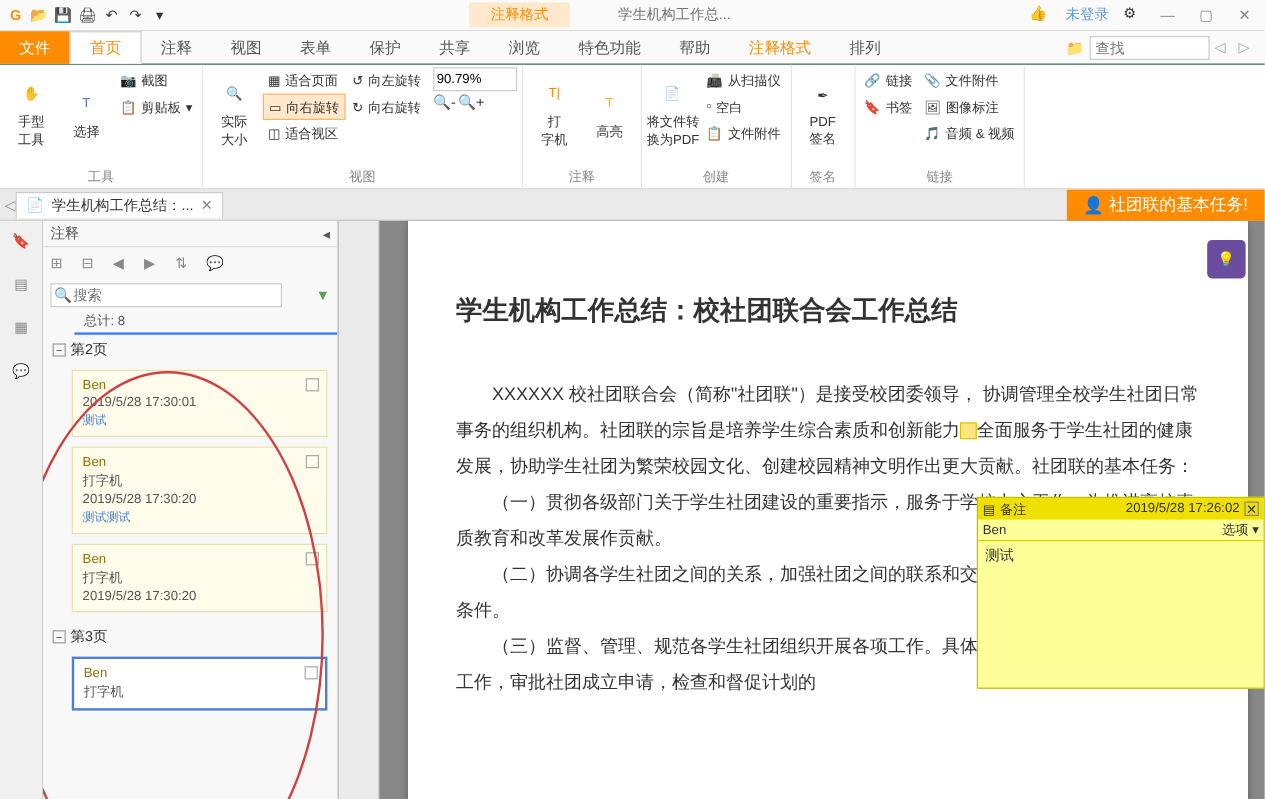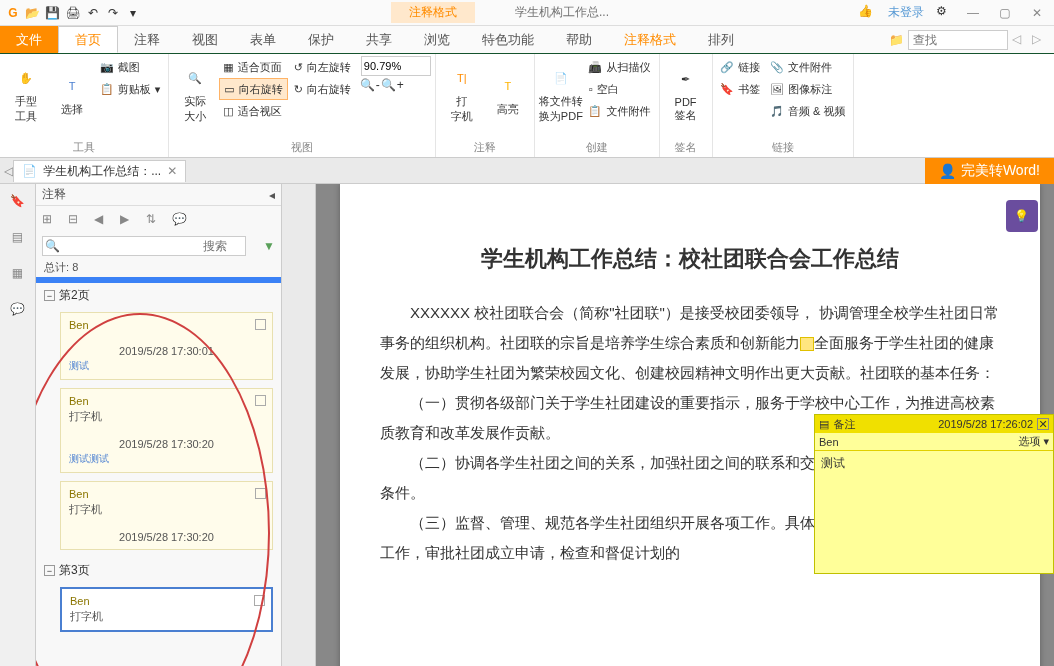--- a/index.html
+++ b/index.html
@@ -52,37 +52,37 @@
 .leftbar .lico { width: 22px; height: 22px; cursor: pointer; display: flex; align-items: center; justify-content: center; color: #888; }
 
 .panel { width: 246px; background: #f8f8f8; border-right: 1px solid #ccc; display: flex; flex-direction: column; }
 .panel-header { height: 22px; display: flex; align-items: center; padding: 0 6px; font-size: 12px; color: #555; border-bottom: 1px solid #ddd; }
 .panel-toolbar { height: 28px; display: flex; align-items: center; padding: 0 6px; gap: 10px; }
 .panel-toolbar .pico { width: 16px; height: 16px; cursor: pointer; color: #888; }
 .panel-search { padding: 2px 6px; display: flex; gap: 4px; align-items: center; }
 .panel-search input { flex: 1; height: 20px; border: 1px solid #ccc; padding: 0 18px 0 4px; font-size: 12px; }
 .panel-search .srch-wrap { position: relative; flex: 1; }
 .panel-search .srch-ico { position: absolute; left: 3px; top: 3px; color: #888; }
-.panel-count { padding: 2px 8px; font-size: 11px; color: #555; border-bottom: 6px solid #3b82f6; }
+.panel-count { padding: 2px 8px; font-size: 11px; color: #555; border-bottom: 2px solid #3b82f6; margin-left: 26px; }
 .panel-list { flex: 1; overflow-y: auto; position: relative; }
 .page-hdr { display: flex; align-items: center; gap: 4px; padding: 4px 8px; font-size: 12px; color: #333; }
 .page-hdr .exp { width: 11px; height: 11px; border: 1px solid #999; display: flex; align-items: center; justify-content: center; font-size: 9px; cursor: pointer; }
 .annot { margin: 4px 8px 8px 24px; padding: 6px 8px; background: #fffceb; border: 1px solid #e8e0b0; position: relative; font-size: 11px; cursor: pointer; }
 .annot.selected { border: 2px solid #4a7fd1; background: #fff; }
 .annot .author { color: #8b7500; }
 .annot .atype { color: #555; margin-top: 2px; }
-.annot .adate { color: #555; margin-top: 14px; text-align: center; }
+.annot .adate { color: #555; margin-top: 2px; }
 .annot .anote { color: #4a7fd1; font-size: 10px; margin-top: 2px; }
 .annot .chk { position: absolute; right: 6px; top: 6px; width: 11px; height: 11px; border: 1px solid #aaa; }
 .ellipse { position: absolute; border: 2px solid #d04040; border-radius: 50%; width: 260px; height: 440px; left: -26px; top: 30px; pointer-events: none; z-index: 5; }
 
 .docarea { flex: 1; background: #888; position: relative; overflow: hidden; }
 .gutter { width: 34px; background: #eaeaea; border-right: 1px solid #ccc; position: absolute; left: 0; top: 0; bottom: 0; }
 .page { position: absolute; left: 58px; top: 0; width: 700px; height: 666px; background: #fff; box-shadow: 0 0 6px rgba(0,0,0,.3); padding: 60px 40px 20px 40px; }
-.page h1 { font-size: 22px; font-weight: bold; text-align: center; margin-bottom: 24px; }
+.page h1 { font-size: 22px; font-weight: bold; margin-bottom: 40px; }
 .page p { font-size: 15px; line-height: 2.0; text-indent: 2em; }
 .hl { background: #ffe680; display: inline-block; width: 14px; height: 14px; border: 1px solid #e0c000; vertical-align: middle; }
 .bulb { position: absolute; right: 16px; top: 16px; width: 32px; height: 32px; background: #6a4d9e; border-radius: 4px; display: flex; align-items: center; justify-content: center; cursor: pointer; }
 
 .popup { position: absolute; right: 0; top: 230px; width: 240px; height: 160px; background: #ffff99; border: 1px solid #c0c000; font-size: 11px; z-index: 10; }
 .popup .phdr { height: 18px; background: #f0e000; display: flex; align-items: center; padding: 0 4px; gap: 4px; font-size: 11px; }
 .popup .phdr .spacer { flex: 1; }
 .popup .phdr .pclose { width: 12px; height: 12px; border: 1px solid #888; display: flex; align-items: center; justify-content: center; cursor: pointer; }
 .popup .psub { height: 18px; display: flex; align-items: center; padding: 0 4px; border-bottom: 1px solid #e0d000; }
 .popup .psub .spacer { flex: 1; }
@@ -293,21 +293,21 @@
 
 <div class="doctabs">
   <span style="color:#888;cursor:pointer">◁</span>
   <div class="dtab">
     <span>📄</span>
     <span>学生机构工作总结：...</span>
     <span class="close">✕</span>
   </div>
   <div class="word-btn">
     <span>👤</span>
-    <span>完美转Word!</span>
+    <span>社团联的基本任务!</span>
   </div>
 </div>
 
 <div class="main">
   <div class="leftbar">
     <div class="lico">🔖</div>
     <div class="lico">▤</div>
     <div class="lico">▦</div>
     <div class="lico" style="color:#ff8c00">💬</div>
   </div>
@@ -322,21 +322,21 @@
       <span class="pico">⊞</span>
       <span class="pico">⊟</span>
       <span class="pico">◀</span>
       <span class="pico">▶</span>
       <span class="pico">⇅</span>
       <span class="pico" style="color:#5a9bd5">💬</span>
     </div>
     <div class="panel-search">
       <div class="srch-wrap">
         <span class="srch-ico">🔍</span>
-        <input style="padding-left: 29px; text-align: right;" placeholder="搜索">
+        <input style="padding-left: 18px;" placeholder="搜索">
       </div>
       <span style="color:#5aa05a;cursor:pointer">▼</span>
     </div>
     <div class="panel-count">
       <span>总计:</span> <span>8</span>
     </div>
     <div class="panel-list">
       <div class="ellipse"></div>
       <div id="panel-items">
           <div class="page-hdr">

